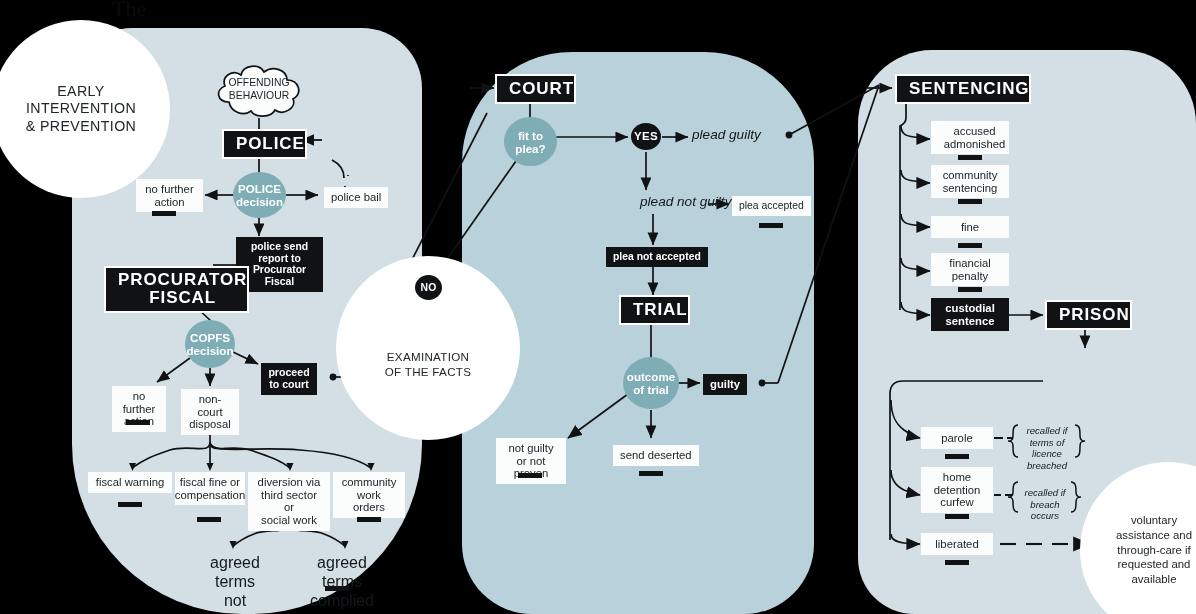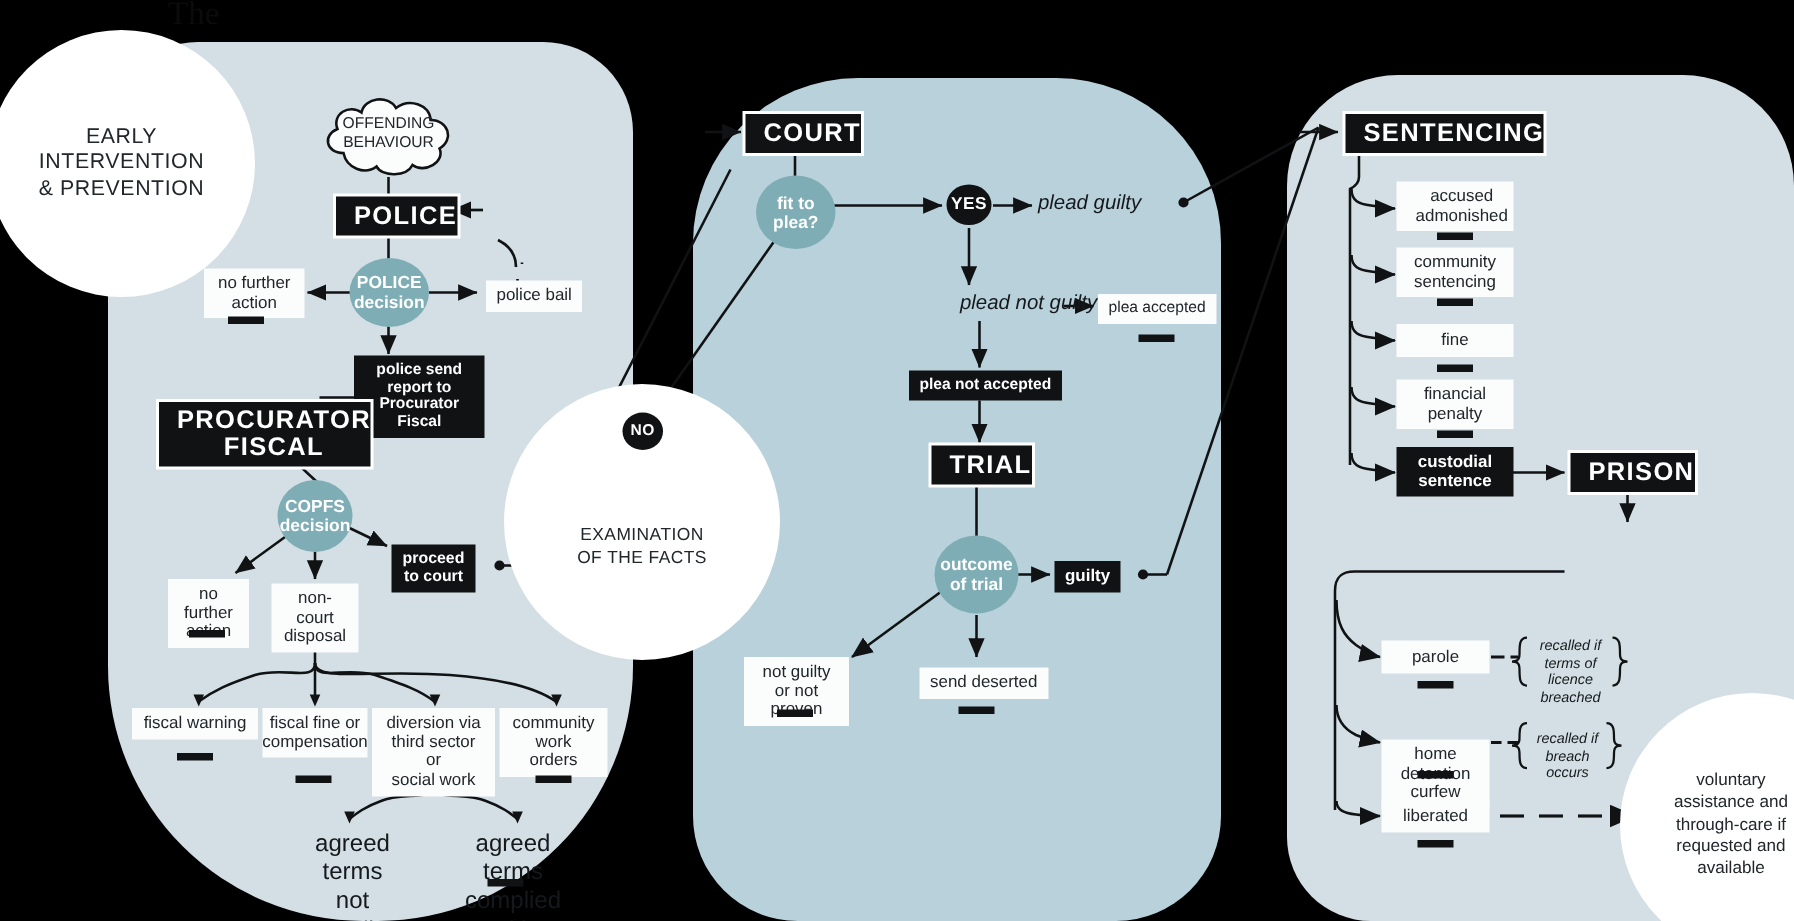--- a/index.html
+++ b/index.html
@@ -522,21 +522,21 @@
       </div>
   </div>
   <div class="marker" style="left:945px; top:454px;"></div>
 
   <div class="node italic-small" style="left:1016px; top:425px; width:62px; display:block; text-align:center;">
     <div>recalled if</div>
     <div>terms of licence</div>
     <div>breached</div>
   </div>
 
-  <div class="node box-white" style="left:921px; top:467px; width:72px;margin-top:26px;">
+  <div class="node box-white" style="left:921px; top:467px; width:72px;">
     <div>
       <div>home</div>
       <div>detention</div>
       <div>curfew</div>
     </div>
   </div>
   <div class="marker" style="left:945px; top:514px;"></div>
 
   <div class="node italic-small" style="left:1016px; top:487px; width:58px; display:block; text-align:center;">
     <div>recalled if</div>

